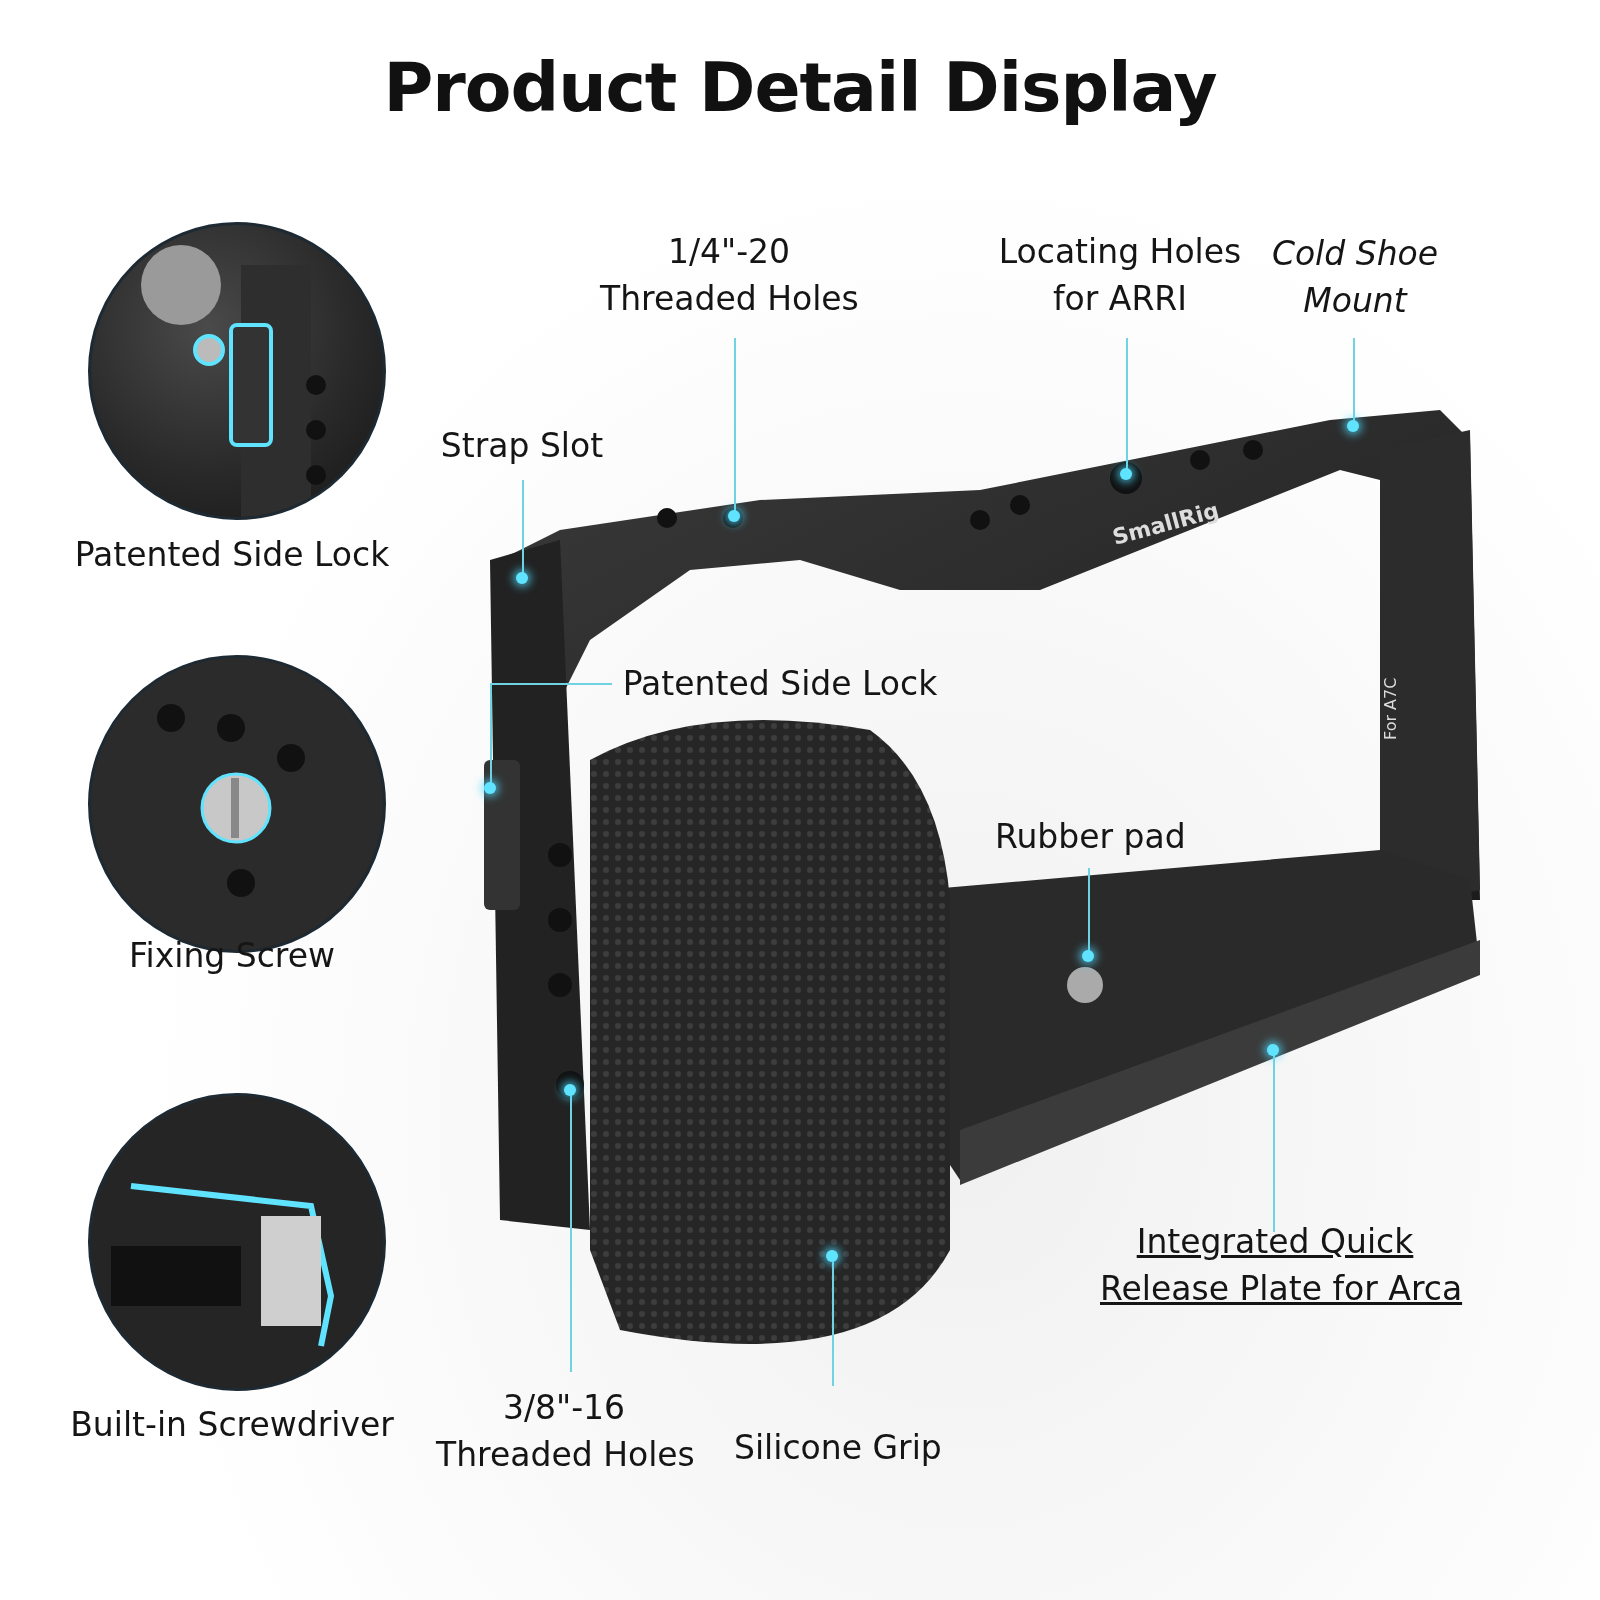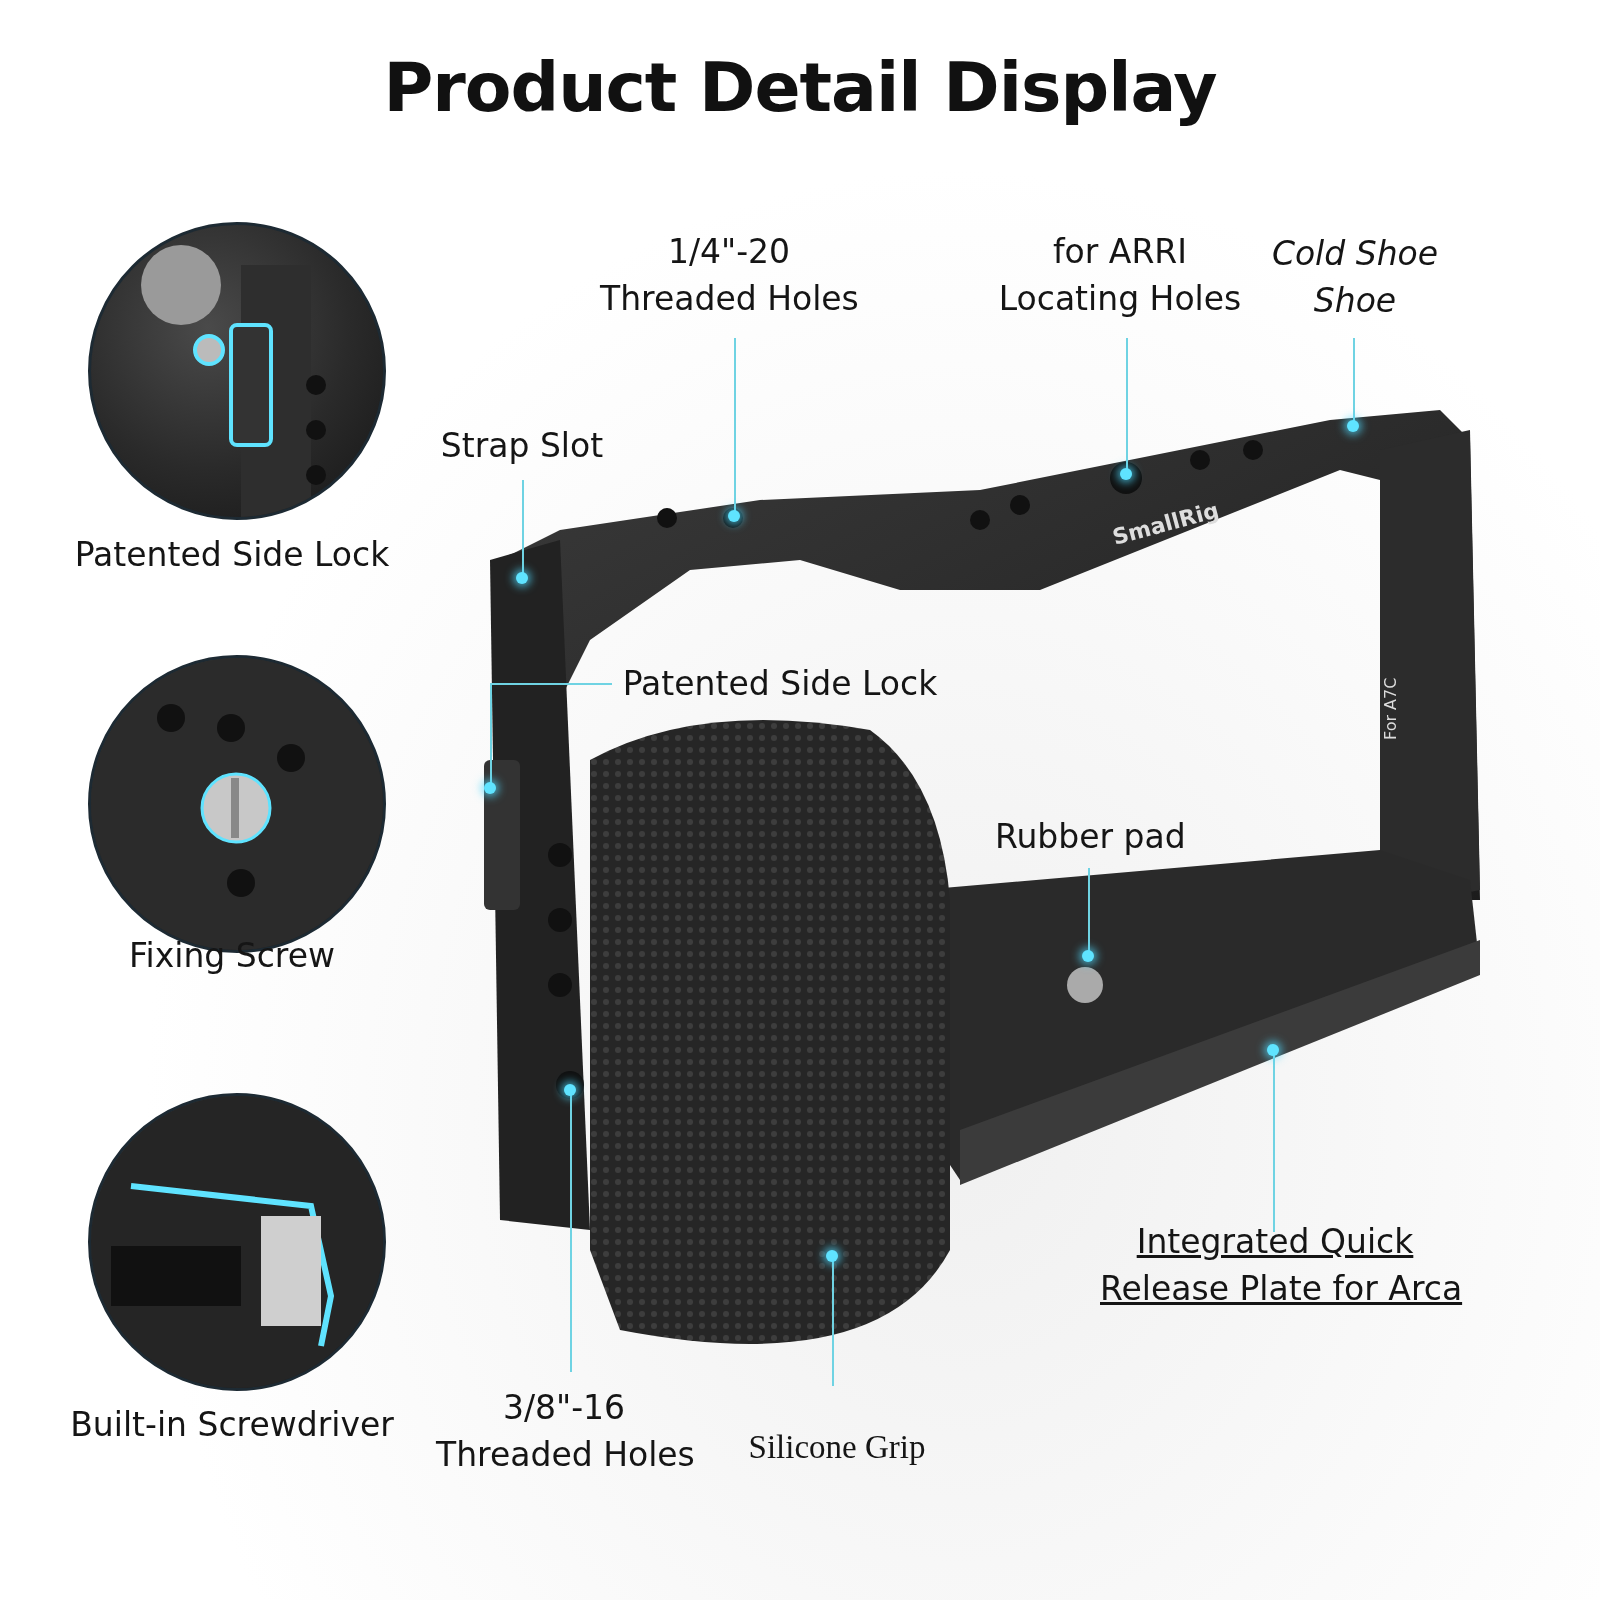--- a/index.html
+++ b/index.html
@@ -134,39 +134,39 @@
 <div class="vline" style="left:570px;top:1090px;height:282px;"></div>
 <div class="dot" style="left:564px;top:1084px;"></div>
 <div class="vline" style="left:832px;top:1256px;height:130px;"></div>
 <div class="dot" style="left:826px;top:1250px;"></div>
 
 <div class="label" style="left:600px;top:228px;width:258px;">
   <span>1/4"-20</span>
   <span>Threaded Holes</span>
 </div>
 <div class="label" style="left:995px;top:228px;width:250px;">
+  <span>Locating Holes</span>
   <span>for ARRI</span>
-  <span>Locating Holes</span>
 </div>
 <div class="label" style="left:1265px;top:230px;width:180px;font-style:italic;">
   <span>Cold Shoe</span>
-  <span>Shoe</span>
+  <span>Mount</span>
 </div>
 <div class="label" style="left:438px;top:422px;width:168px;">
   <span>Strap Slot</span>
 </div>
 <div class="label" style="left:620px;top:660px;width:320px;">
   <span>Patented Side Lock</span>
 </div>
 <div class="label" style="left:995px;top:813px;width:190px;">
   <span>Rubber pad</span>
 </div>
 <div class="label" style="left:1100px;top:1218px;width:350px;text-decoration:underline;">
   <span>Integrated Quick</span>
   <span>Release Plate for Arca</span>
 </div>
 <div class="label" style="left:436px;top:1384px;width:256px;">
   <span>3/8"-16</span>
   <span>Threaded Holes</span>
 </div>
-<div class="label" style="left:734px;top:1424px;width:206px;font-family:Liberation Serif, serif;">
+<div class="label" style="left:734px;top:1424px;width:206px;">
   <span>Silicone Grip</span>
 </div>
 
 </body></html>

